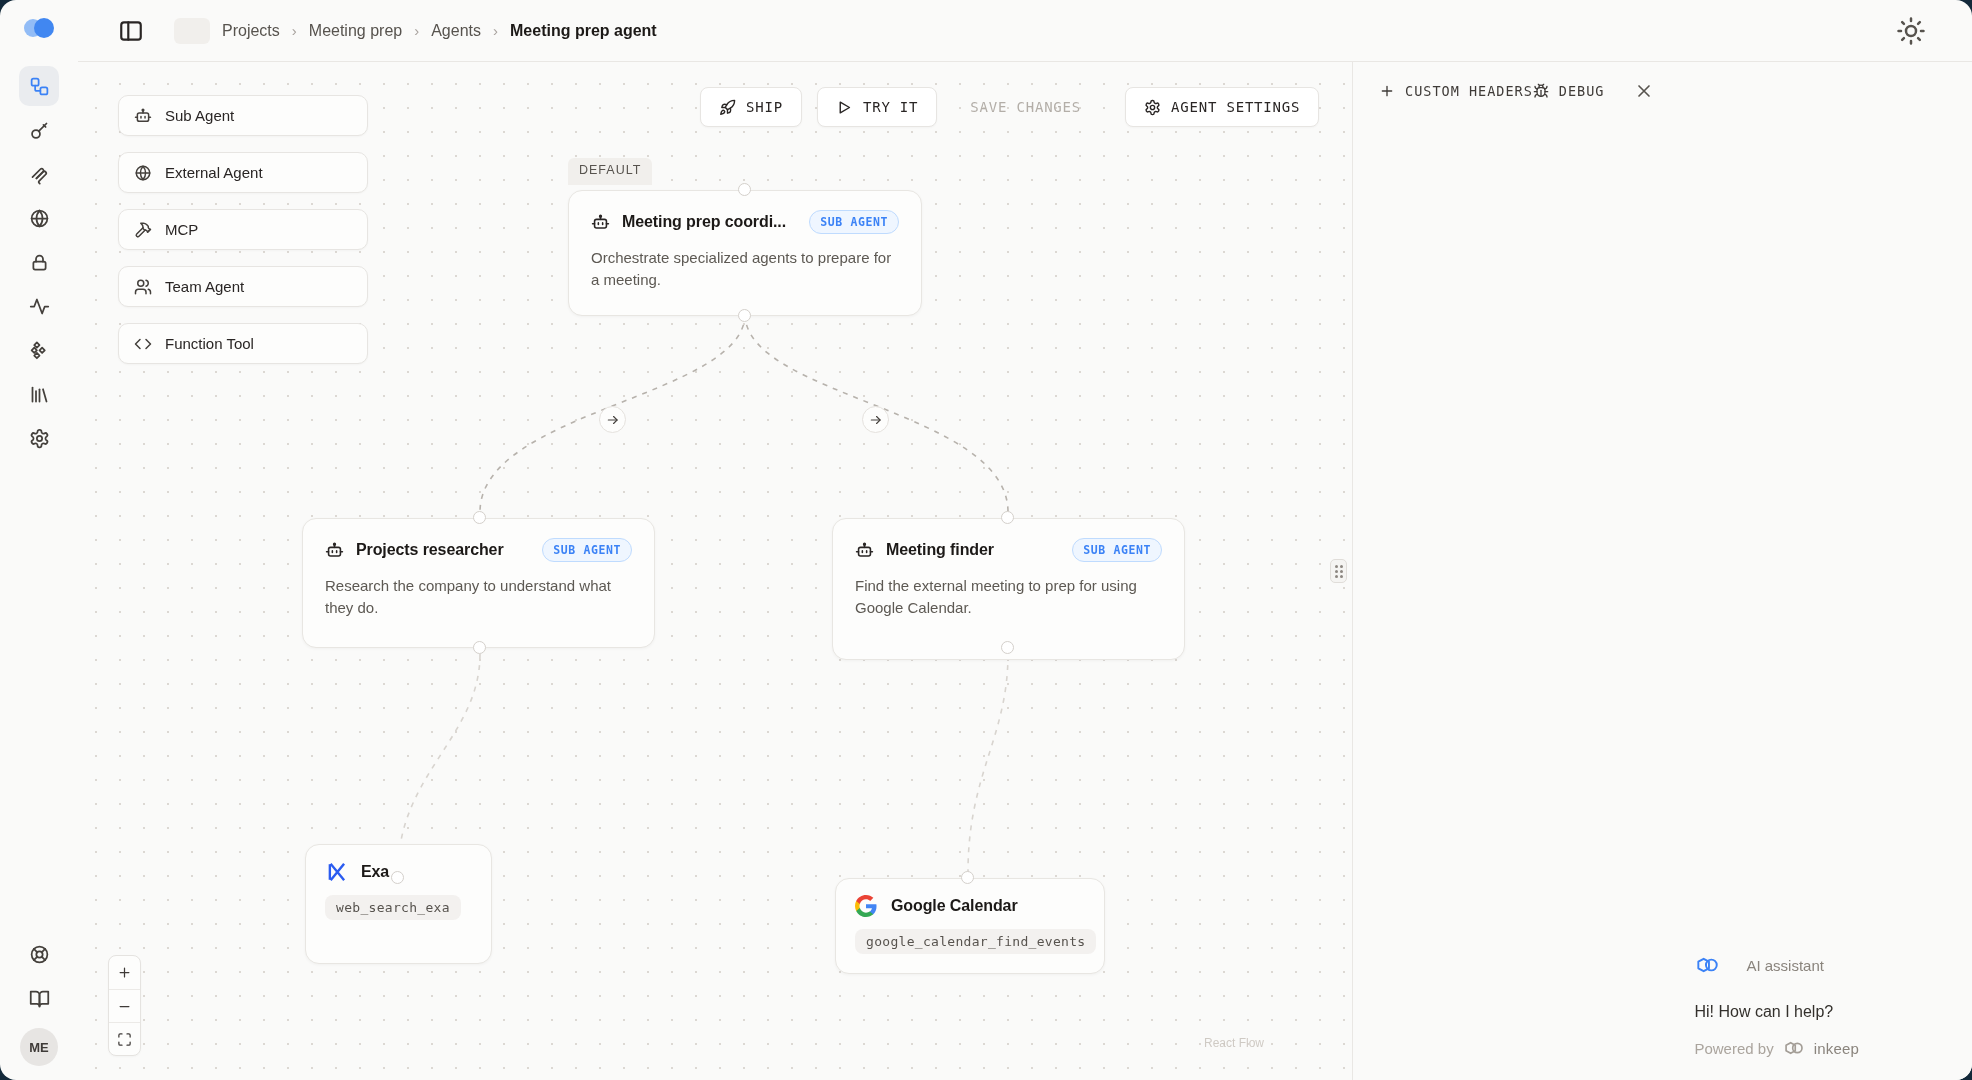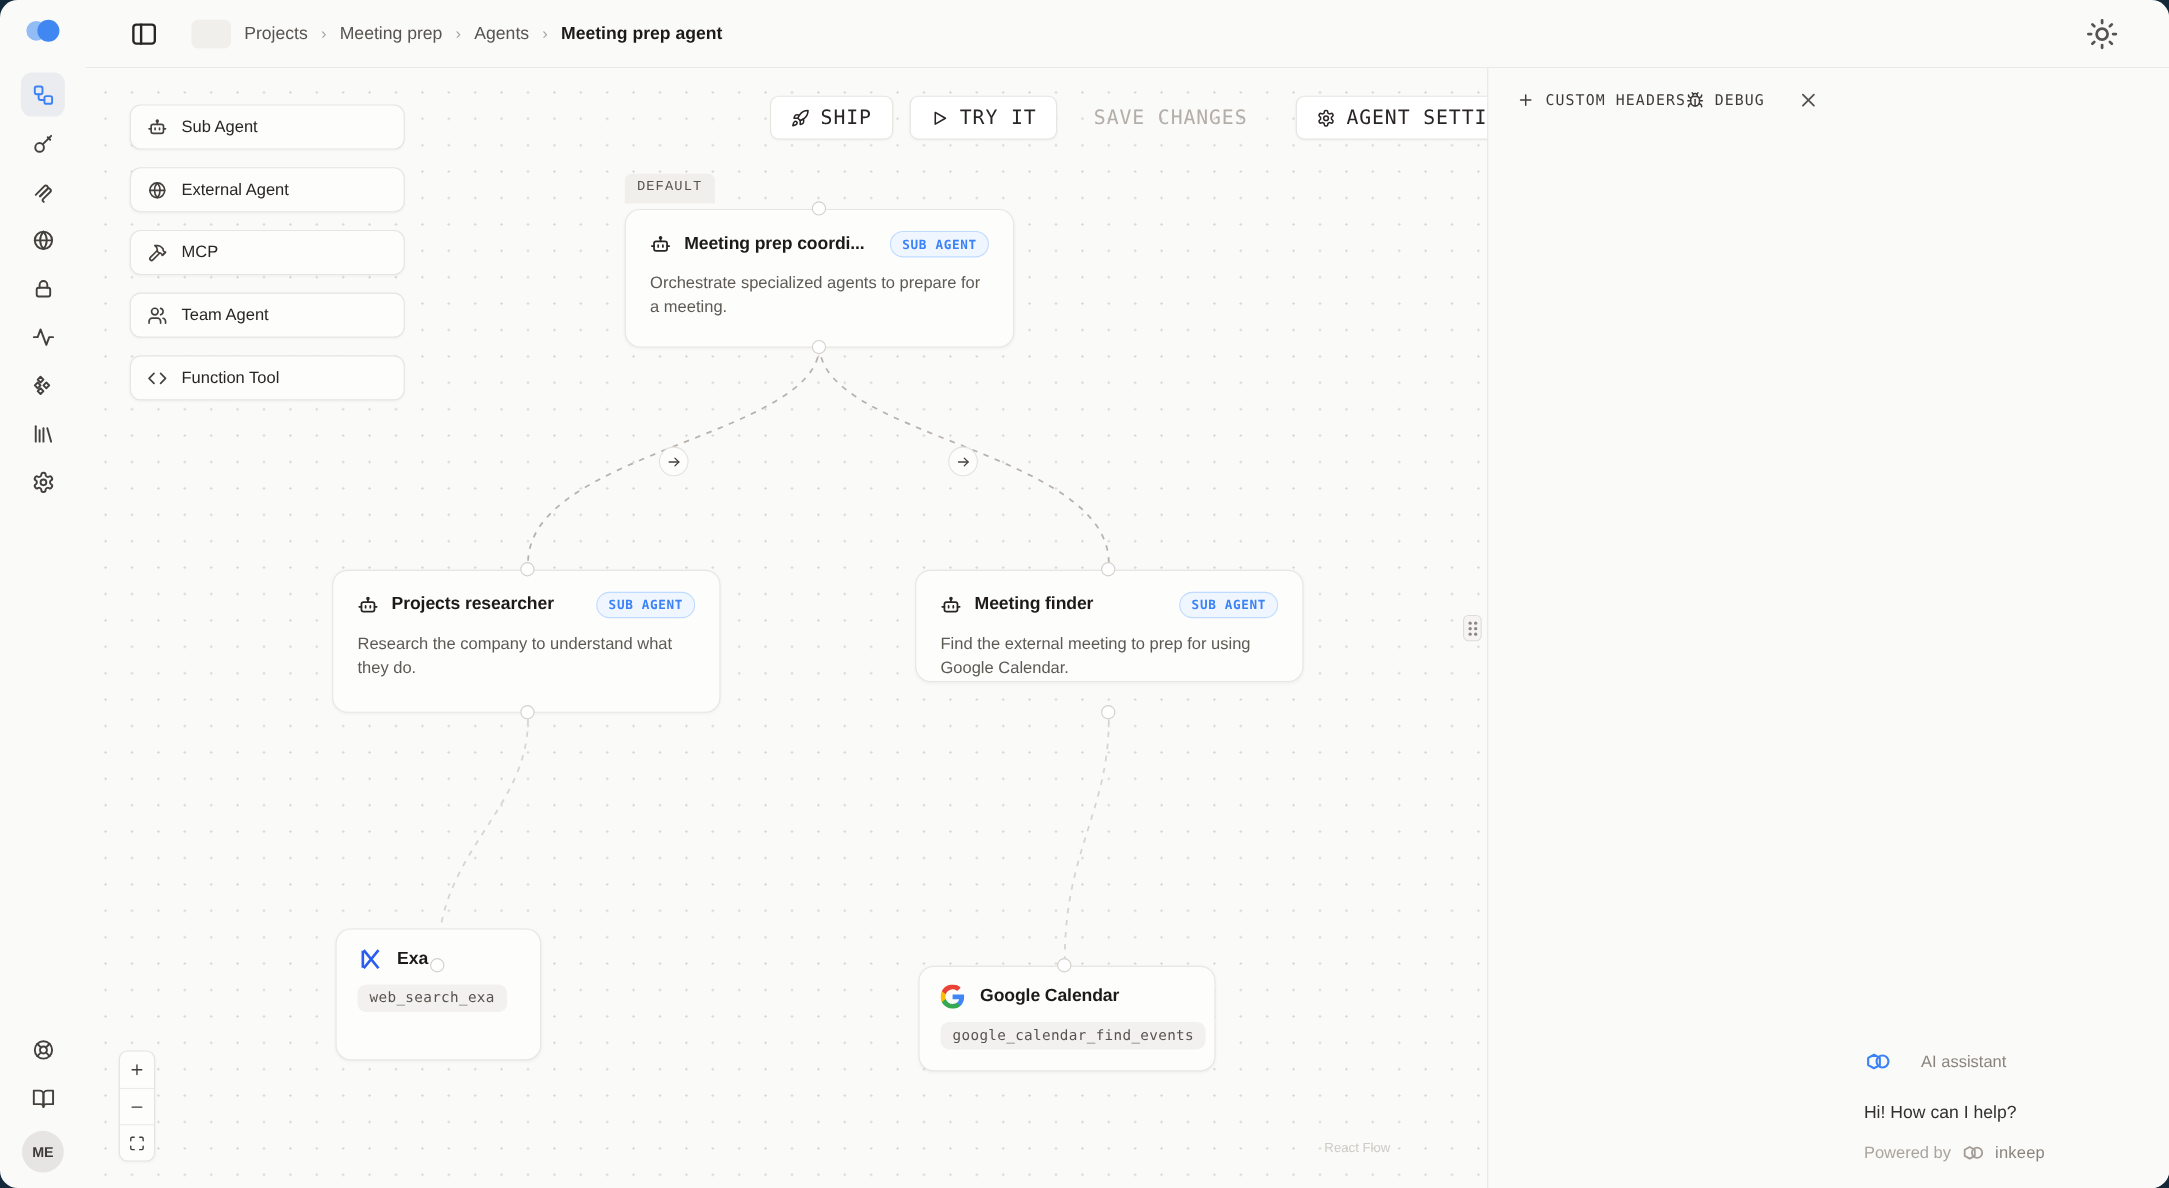--- a/index.html
+++ b/index.html
@@ -35,21 +35,21 @@
 
   
   .canvas{position:absolute;left:78px;top:62px;width:1274px;height:1018px;background:#fafaf9;
           background-image:radial-gradient(#dcd8d3 1.1px,transparent 1.1px);background-size:24px 24px;
           background-position:6px 10px;}
   .edges{position:absolute;left:0;top:0;pointer-events:none;}
 
   
   .toolbar{position:absolute;left:622px;top:25px;display:flex;align-items:center;}
   .btn{display:inline-flex;align-items:center;gap:10px;height:40px;padding:0 18px;background:#fff;
-       border:1px solid #e7e5e2;border-radius:8px;font-family:"DejaVu Sans Mono",monospace;font-size:18px;
+       border:1px solid #e7e5e2;border-radius:8px;font-family:"DejaVu Sans Mono",monospace;font-size:14px;
        letter-spacing:.8px;color:#292524;cursor:pointer;box-shadow:0 1px 2px rgba(0,0,0,.03);white-space:nowrap;}
   .btn + .btn{margin-left:15px;}
   .btn.ghost{background:transparent;border-color:transparent;box-shadow:none;color:#b3aea8;cursor:default;margin-left:14px;margin-right:10px;}
   .btn .bic{width:17px;height:17px;}
 
   
   .palette{position:absolute;left:40px;top:33px;display:flex;flex-direction:column;gap:16px;}
   .pal-item{width:250px;height:41px;background:#fdfdfc;border:1px solid #e7e5e2;border-radius:10px;
             display:flex;align-items:center;gap:13px;padding:0 15px;font-size:15px;font-weight:500;
             color:#292524;cursor:grab;box-shadow:0 1px 2px rgba(0,0,0,.03);}
@@ -58,21 +58,21 @@
   
   .node{position:absolute;background:#fdfdfc;border:1px solid #e8e6e2;border-radius:14px;
         box-shadow:0 1px 3px rgba(0,0,0,.04);padding:19px 22px;cursor:pointer;}
   .node-title-row{display:flex;align-items:center;gap:12px;}
   .node-title-row .nic{width:19px;height:19px;color:#292524;flex:0 0 auto;}
   .node-title{font-size:16px;font-weight:700;color:#1c1917;letter-spacing:-.1px;white-space:nowrap;}
   .badge{margin-left:auto;font-family:"DejaVu Sans Mono",monospace;font-size:11.5px;font-weight:700;
          letter-spacing:.6px;color:#3b82f6;background:#eff6ff;border:1px solid #bfdbfe;border-radius:999px;
          padding:4px 10px;white-space:nowrap;}
   .node-desc{margin-top:13px;font-size:15px;color:#5d5953;line-height:1.45;}
-  .default-tab{position:absolute;left:490px;top:96px;font-family:Liberation Mono, monospace;font-size:12.5px;
+  .default-tab{position:absolute;left:490px;top:96px;font-family:Liberation Sans, sans-serif;font-size:12.5px;
                letter-spacing:1px;color:#57534e;background:#f1efec;border-radius:6px 6px 0 0;padding:5px 11px 8px;}
   .tool-pill{display:inline-block;margin-top:12px;font-family:"DejaVu Sans Mono",monospace;font-size:13px;
              color:#57534e;background:#f3f1ef;border-radius:8px;padding:5px 11px;letter-spacing:.3px;}
   .tool-node{padding:16px 19px;}
   .tool-node .node-title-row{gap:14px;}
 
   .handle{position:absolute;width:13px;height:13px;border-radius:50%;background:#fff;
           border:1.6px solid #d4d0cb;z-index:5;}
   .edge-marker{position:absolute;width:27px;height:27px;border-radius:50%;background:#fdfdfc;
                border:1px solid #e5e2de;display:flex;align-items:center;justify-content:center;color:#44403c;z-index:2;}
@@ -428,21 +428,21 @@
       <div class="node-title-row">
         <svg class="ic nic">
             <use href="#i-bot"></use>
           </svg>
         <span class="node-title">Projects researcher</span>
         <span class="badge">SUB AGENT</span>
       </div>
       <div class="node-desc">Research the company to understand what they do.</div>
     </div>
 
-    <div class="node" style="left:754px;top:456px;width:353px;height:102px;">
+    <div class="node" style="left:754px;top:456px;width:353px;height:142px;">
       <div class="node-title-row">
         <svg class="ic nic">
             <use href="#i-bot"></use>
           </svg>
         <span class="node-title">Meeting finder</span>
         <span class="badge">SUB AGENT</span>
       </div>
       <div class="node-desc">Find the external meeting to prep for using Google Calendar.</div>
     </div>
 

